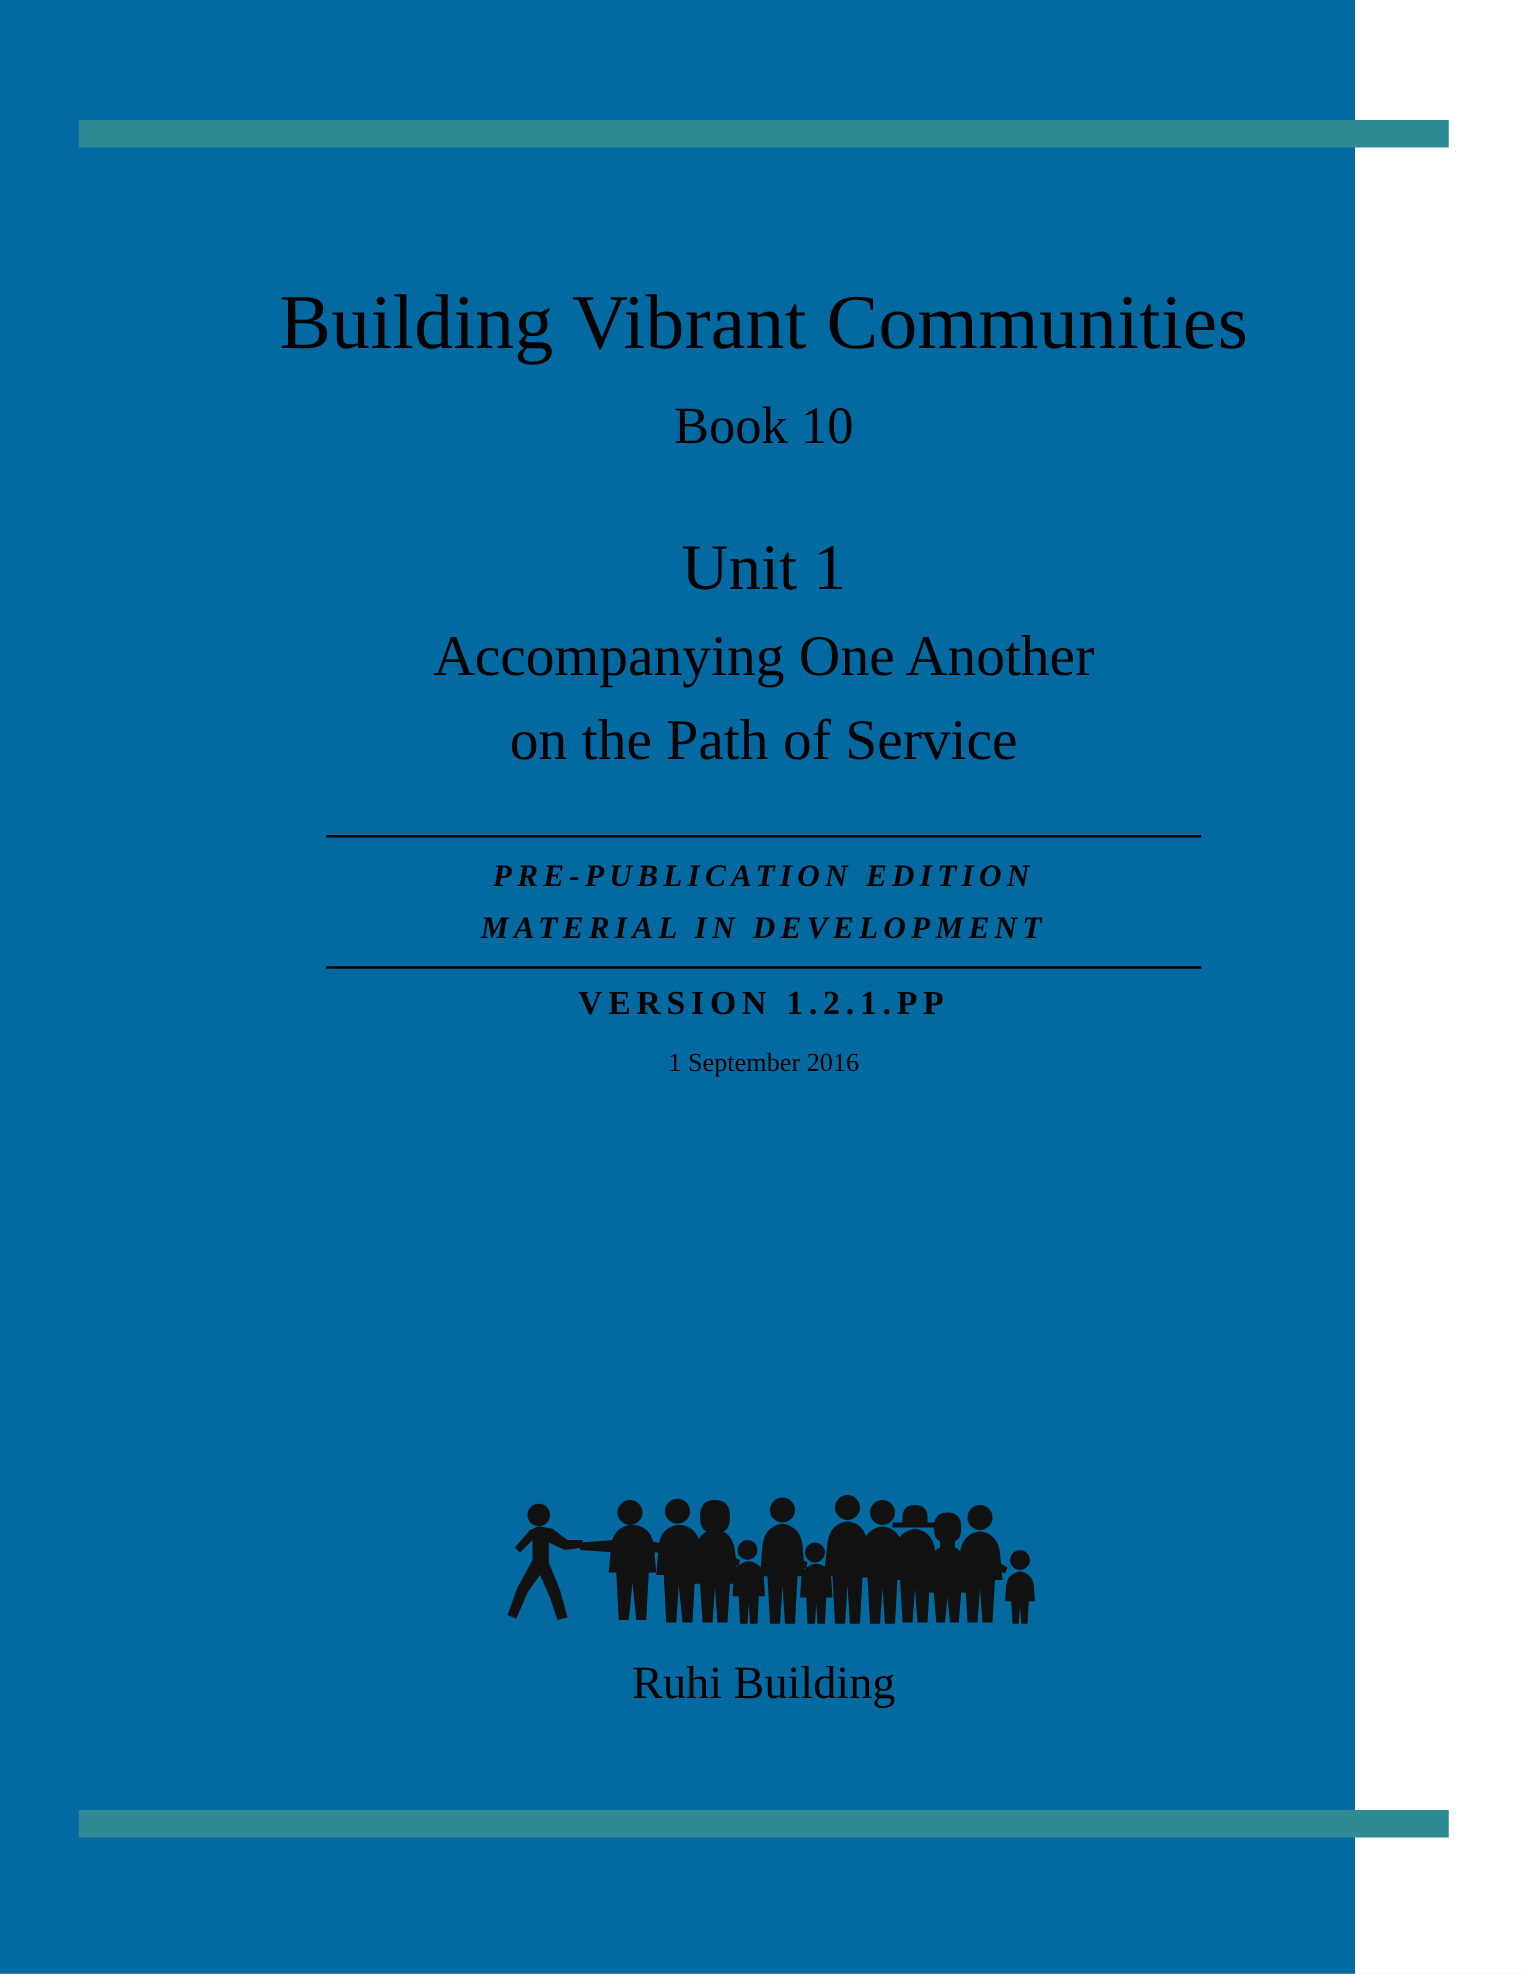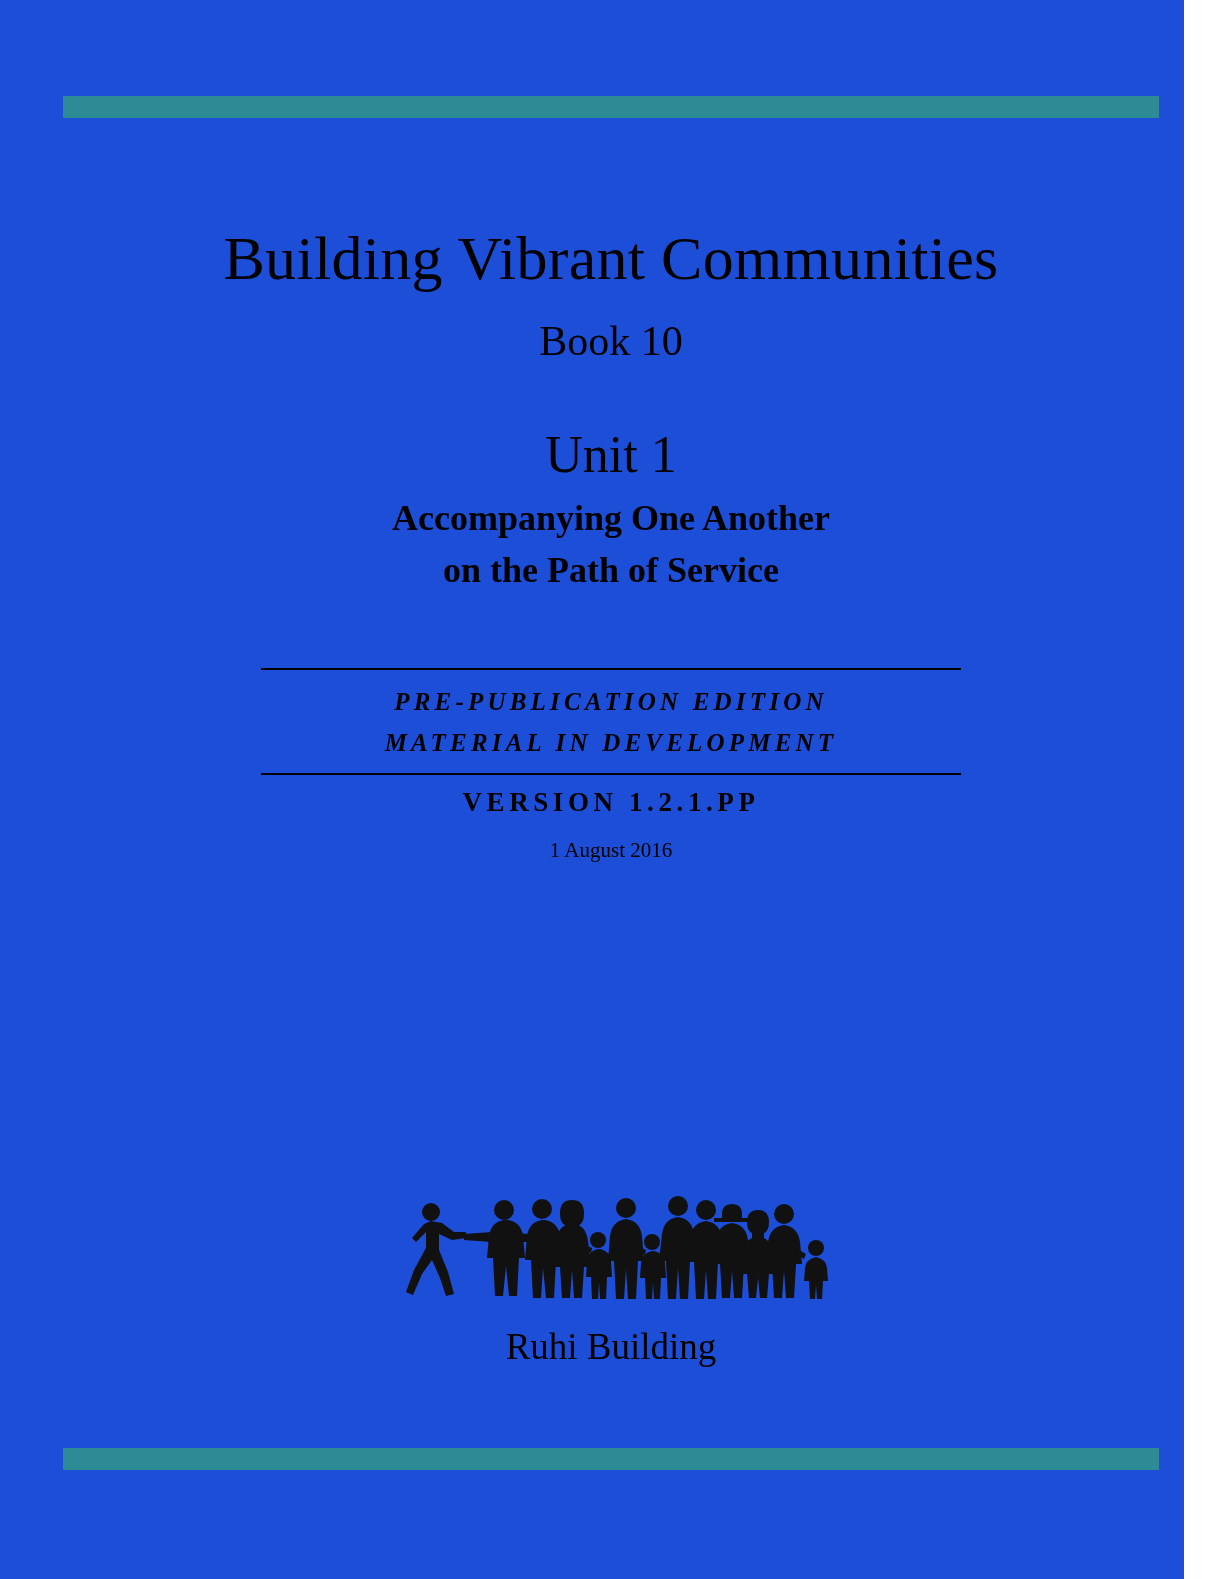--- a/index.html
+++ b/index.html
@@ -13,23 +13,23 @@
     position: relative;
     font-family: "Liberation Serif", serif;
     color: #000000;
     overflow: hidden;
   }
 
   .page {
     position: absolute;
     left: 0;
     top: 0;
-    width: 1184px;
+    width: 1084px;
     height: 1579px;
-    background: #1d4ed8;
+    background: #0369a1;
   }
 
   
   .rule-top {
     position: absolute;
     left: 63px;
     top: 96px;
     width: 1096px;
     height: 22px;
     background: #2e8b96;
@@ -78,23 +78,22 @@
     left: 0;
     width: 1222px;
     font-size: 52px;
   }
 
   .unit-title {
     position: absolute;
     top: 492px;
     left: 0;
     width: 1222px;
-    font-size: 36px;
+    font-size: 46px;
     line-height: 1.45;
-    font-weight: bold;
   }
 
   .edition-block {
     position: absolute;
     top: 668px;
     left: 261px;
     width: 700px;
     border-top: 2px solid #000;
     border-bottom: 2px solid #000;
     padding: 12px 0 10px 0;
@@ -165,21 +164,21 @@
       <div>on the Path of Service</div>
     </div>
 
     <div class="edition-block">
       <div class="edition-line">PRE-PUBLICATION EDITION</div>
       <div class="edition-line">MATERIAL IN DEVELOPMENT</div>
     </div>
 
     <div class="version-line">VERSION 1.2.1.PP</div>
 
-    <div class="date-line">1 August 2016</div>
+    <div class="date-line">1 September 2016</div>
 
     <div class="logo-wrap">
       <svg width="470" height="110" viewBox="0 0 470 110" xmlns="http://www.w3.org/2000/svg" aria-hidden="true">
         <g fill="#111111">
 
           <g>
             <circle cx="55" cy="16" r="9"></circle>
             <path d="M55 25 L48 28 L36 42 L40 46 L50 36 L50 52 L38 74 L30 96 L37 99 L46 78 L56 64 L64 82 L70 100 L78 98 L72 76 L63 54 L63 38 L76 44 L90 42 L90 36 L78 36 L66 27 Z"></path>
           </g>
 

